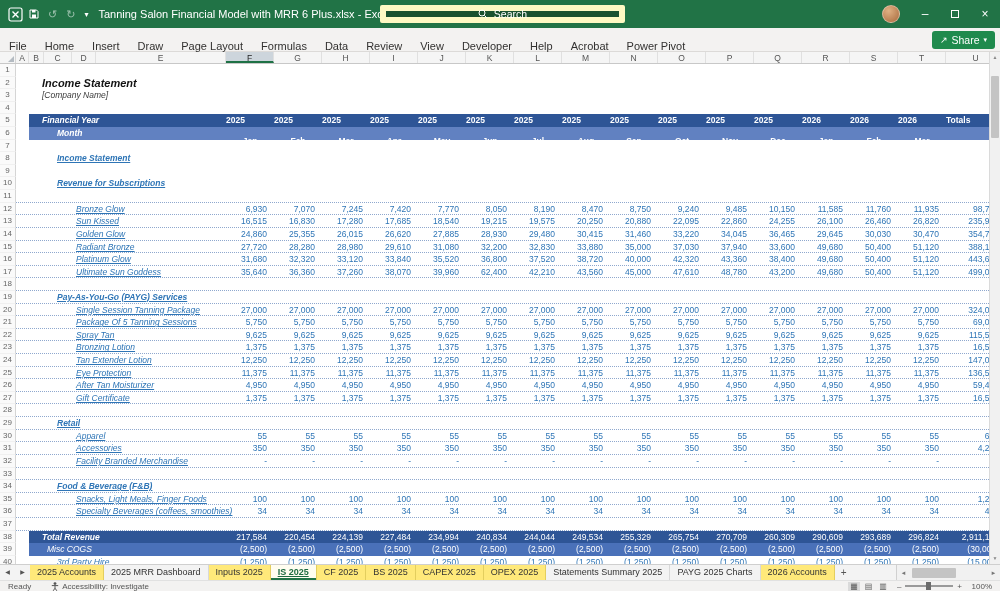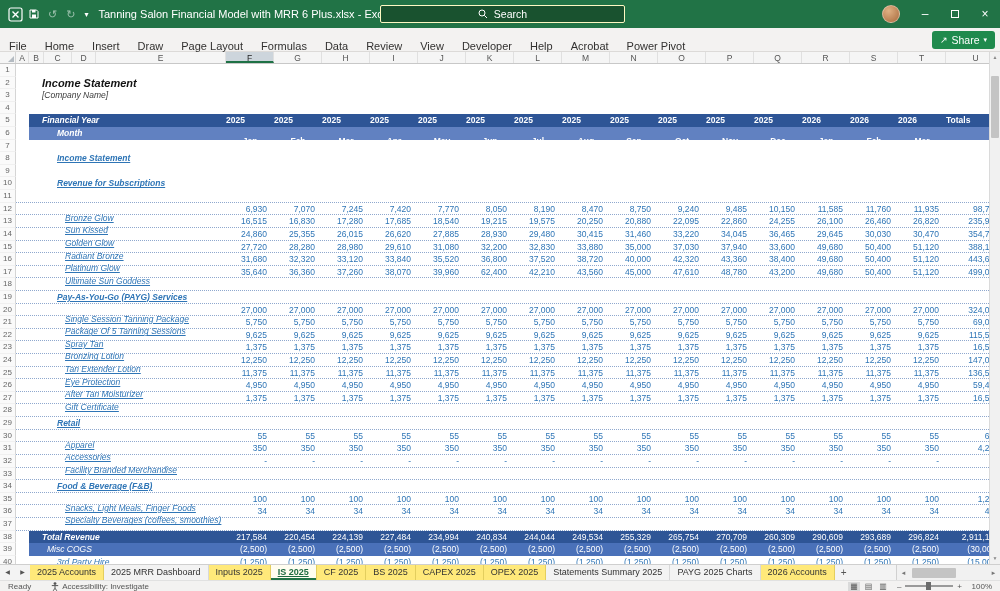--- a/index.html
+++ b/index.html
@@ -10,21 +10,21 @@
   
   .titlebar { position:absolute; top:0; left:0; right:0; height:28px; background:#217346;
     display:flex; align-items:center; color:#fff; }
   .appicon { width:15px; height:15px; margin:0 6px 0 8px; flex:0 0 auto; }
   .qat { display:flex; align-items:center; gap:9px; margin-right:10px; }
   .qbtn { font-size:11px; line-height:11px; color:#fff; cursor:default; }
   .qbtn.dim { opacity:.55; }
   .qbtn.caret { font-size:8px; }
   .wtitle { font-size:11px; white-space:nowrap; color:#fff; }
   .searchbox { position:absolute; left:380px; top:5px; width:245px; height:18px;
-    background:#19522F; border:1px solid #fef9c3; border-radius:2px;
+    background:#19522F; border:6px solid #fef9c3; border-radius:2px;
     display:flex; align-items:center; justify-content:center; gap:6px; font-size:10.5px; color:#fff; }
   .wright { margin-left:auto; display:flex; align-items:center; height:100%; }
   .avatar { width:18px; height:18px; border-radius:50%; margin-right:10px;
     background:radial-gradient(circle at 35% 30%, #E0B184, #A86A3C); border:1px solid rgba(255,255,255,.4); }
   .wbtn { width:30px; height:28px; display:flex; align-items:center; justify-content:center;
     font-size:12px; color:#fff; }
   .rbox { width:8px; height:8px; border:1px solid #fff; display:inline-block; }
 
   
   .ribbon { position:absolute; top:28px; left:0; right:0; height:24px; background:#F3F2F1;
@@ -68,21 +68,21 @@
   .yearhdr .cell { text-align:left; padding-right:0; color:#fff; font-weight:700; }
   .monthhdr .lab { left:41px; color:#fff; font-weight:600; }
   .monthhdr .cell { text-align:center; padding-right:0; color:#fff; font-weight:600;margin-top:8px; }
   .totalband .lab { left:26px; color:#fff; font-weight:700; }
   .totalband .cell { color:#fff; font-weight:400; }
   .cogsband .lab { left:31px; color:#fff; }
   .cogsband .cell { color:#fff; }
 
   .section .lab, .sectiond .lab { left:41px; color:#2E75B6; font-weight:700; text-decoration:underline; }
   .item .lab, .itemflat .lab { color:#2E75B6; text-decoration:underline; }
-  .item .lab { left:49px;margin-top:9px; } .itemflat .lab { left:41px; }
+  .item .lab { left:60px; } .itemflat .lab { left:41px; }
   .item .cell, .itemflat .cell { color:#2E75B6; }
   .item, .itemflat, .sectiond, .spacer { border-bottom:1px dotted #8FA8CE; }
 
   
   .vscroll { position:absolute; top:52px; right:0; width:11px; bottom:27px; background:#F1F1F1;
     border-left:1px solid #DADADA; }
   .vs-arrow { height:11px; line-height:11px; text-align:center; font-size:5px; color:#888; }
   .vs-down { position:absolute; bottom:0; left:0; right:0; }
   .vs-thumb { position:absolute; top:24px; left:1px; right:1px; height:62px; background:#C4C4C4; border-radius:1px; }
 

